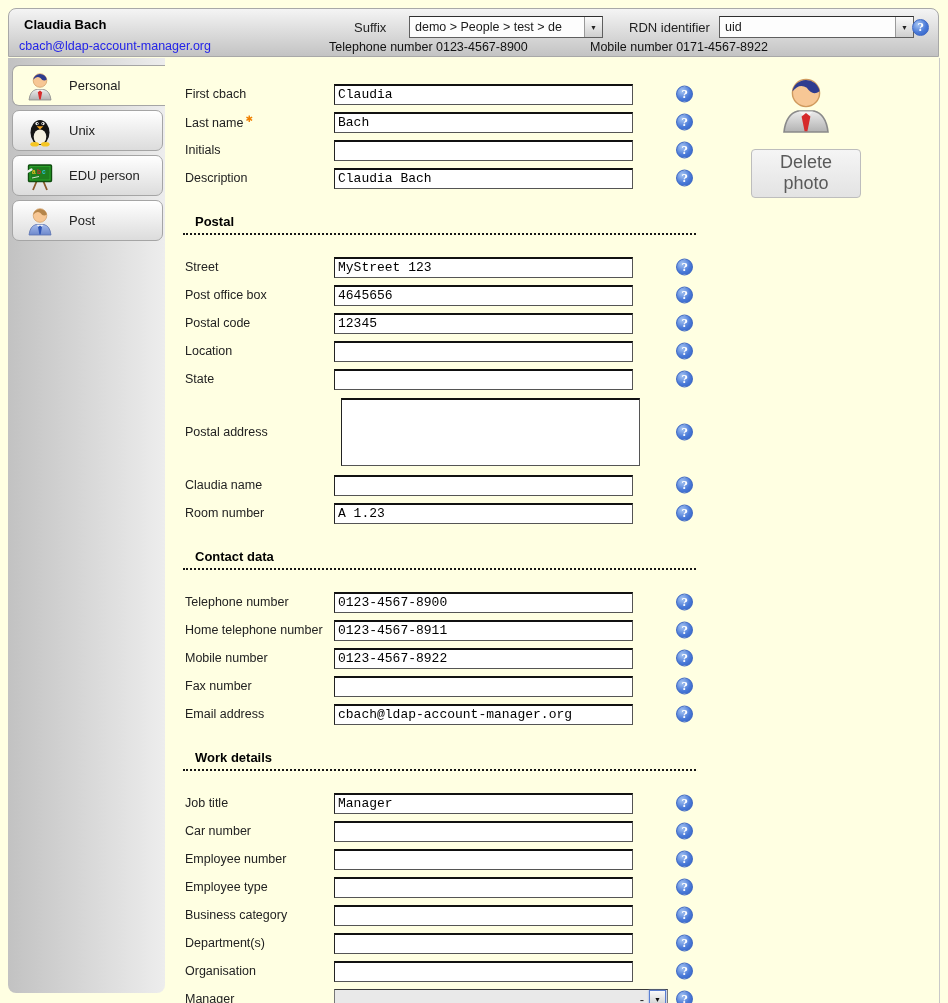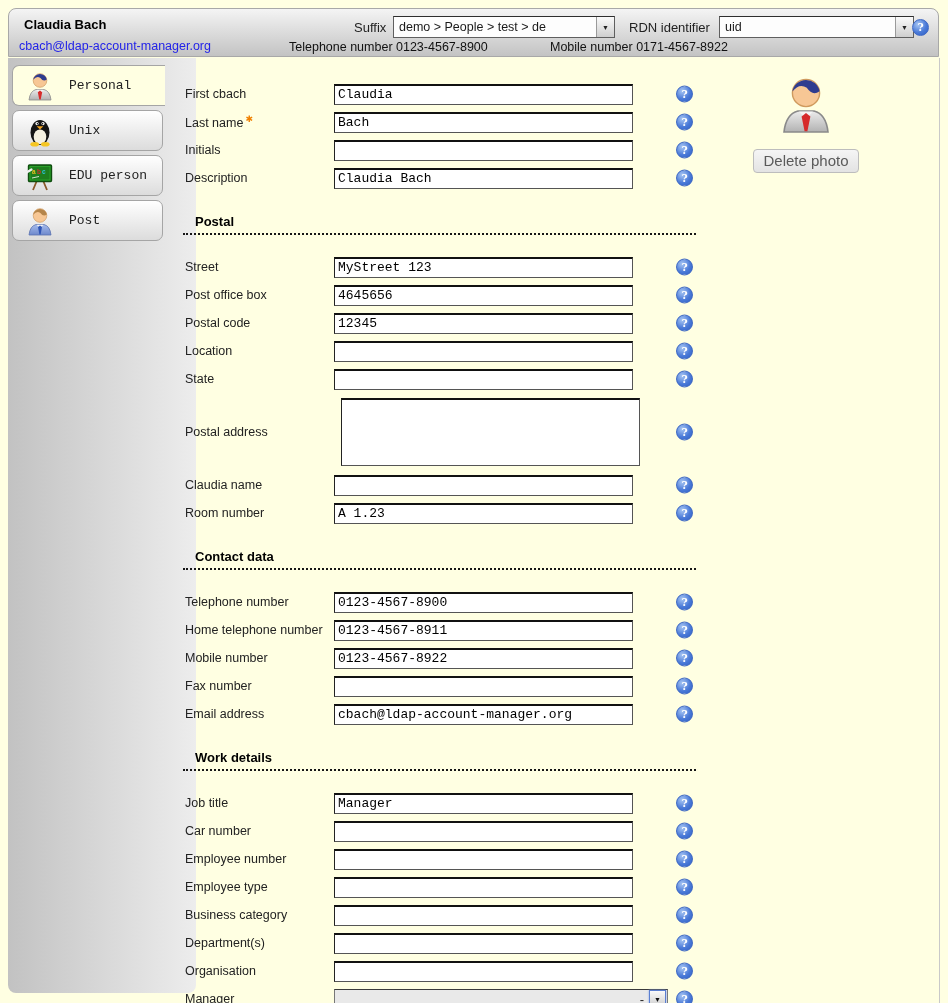--- a/index.html
+++ b/index.html
@@ -11,21 +11,21 @@
   }
   
   .header {
     position:absolute; left:8px; top:8px; width:931px; height:49px;
     background:linear-gradient(#f4f4f4,#c3c3c3);
     border:1px solid #a8a8a8; border-radius:8px 8px 0 0;
     box-sizing:border-box;
   }
   .h-title { position:absolute; left:15px; top:8px; font-size:13px; font-weight:bold; color:#000; }
   .h-label { position:absolute; font-size:13px; color:#222; }
-  .h-text  { position:absolute; font-size:12.5px; color:#111; }
+  .h-text  { position:absolute; font-size:12.5px; color:#111;margin-left:40px; }
   .h-link  { position:absolute; left:10px; top:30px; font-size:12.5px; color:#2323E8; cursor:pointer; text-decoration:none; }
   .hselect {
     position:absolute; height:22px; box-sizing:border-box; top:7px;
     background:#fdfdfd; border:1px solid #5f5f5f; border-top-color:#2e2e2e;
     display:flex; align-items:center; font-size:12.5px; cursor:pointer;
   }
   .hs-text { flex:1; padding:0 5px; white-space:nowrap; overflow:hidden; }
   .hs-btn  { width:17px; align-self:stretch; background:linear-gradient(#fafafa,#cfcfcf);
              border-left:1px solid #9a9a9a; display:flex; align-items:center; justify-content:center; }
   .hs-arrow{ font-size:7px; color:#222; }
@@ -33,24 +33,23 @@
   .help {
     width:15px; height:15px; border-radius:50%;
     background:radial-gradient(circle at 35% 30%, #a9c7f3, #4a7ad8 55%, #2f5fc4);
     border:1px solid #3e68c4; color:#fff; font-weight:bold; font-size:10.5px;
     line-height:15px; text-align:center; display:inline-block; cursor:pointer;
     font-family:"DejaVu Serif",serif; box-sizing:content-box;
   }
   .header .help { position:absolute; left:903px; top:10px; }
   
   .sidebar {
-    position:absolute; left:8px; top:58px; width:188px; height:935px;
+    position:absolute; left:8px; top:58px; width:157px; height:935px;
     background:linear-gradient(to right,#c2c2c2,#ededed);
     border-radius:0 0 8px 8px;
-    font-family:Liberation Mono, monospace;
   }
   .tabs { padding-top:7px; }
   .tab {
     height:41px; margin:0 0 4px 4px; width:151px; box-sizing:border-box;
     border:1px solid #a5a5a5; border-radius:7px;
     background:linear-gradient(#ffffff,#dcdcdc);
     display:flex; align-items:center; gap:13px; padding-left:11px; cursor:pointer;
     font-size:13px; color:#222;
   }
   .tab.active {
@@ -91,21 +90,21 @@
     margin:20px 0 18px -2px; width:513px;
     border-bottom:2px dotted #161616; padding-bottom:3px;
   }
   .section span { font-size:13px; font-weight:bold; color:#000; padding-left:12px; }
   
   .photo-block { position:absolute; left:586px; top:14px; width:110px; text-align:center; }
   .photo-icon { width:64px; height:64px; }
   .del-btn {
     display:inline-block; margin-top:9px; padding:2px 9px 3px;
     background:linear-gradient(#f5f5f5,#e3e3e3); border:1px solid #bdbdbd; border-radius:4px;
-    color:#5a5a5a; font-size:15px; cursor:pointer;
+    color:#5a5a5a; font-size:18px; cursor:pointer;
   }
 </style>
 </head>
 <body>
 
 <svg width="0" height="0" style="position:absolute" aria-hidden="true">
   <defs>
     <linearGradient id="suitGray" x1="0" y1="0" x2="0" y2="1">
       <stop offset="0" stop-color="#ececec"></stop>
         <stop offset="1" stop-color="#b2b2b2"></stop>
@@ -151,21 +150,21 @@
     </g>
   </defs>
 </svg>
 
 <div>
 
   <div class="header">
     <div class="h-title">Claudia Bach</div>
 
     <div class="h-label" style="left:345px; top:11px;">Suffix</div>
-    <div class="hselect" style="left:384px; width:222px;">
+    <div class="hselect" style="left:400px; width:194px;">
       <span class="hs-text">demo &gt; People &gt; test &gt; de</span>
       <span class="hs-btn">
           <span class="hs-arrow">▼</span>
         </span>
     </div>
 
     <div class="h-label" style="left:620px; top:11px;">RDN identifier</div>
     <div class="hselect" style="left:710px; width:195px;">
       <span class="hs-text">uid</span>
       <span class="hs-btn">

